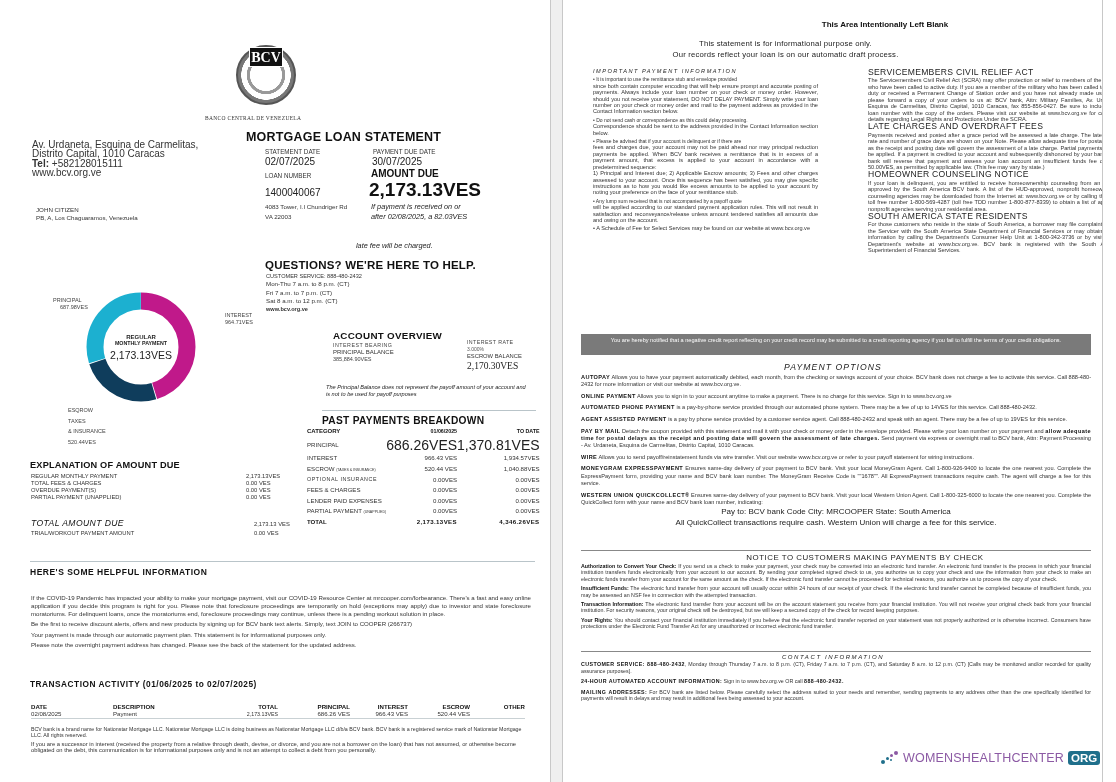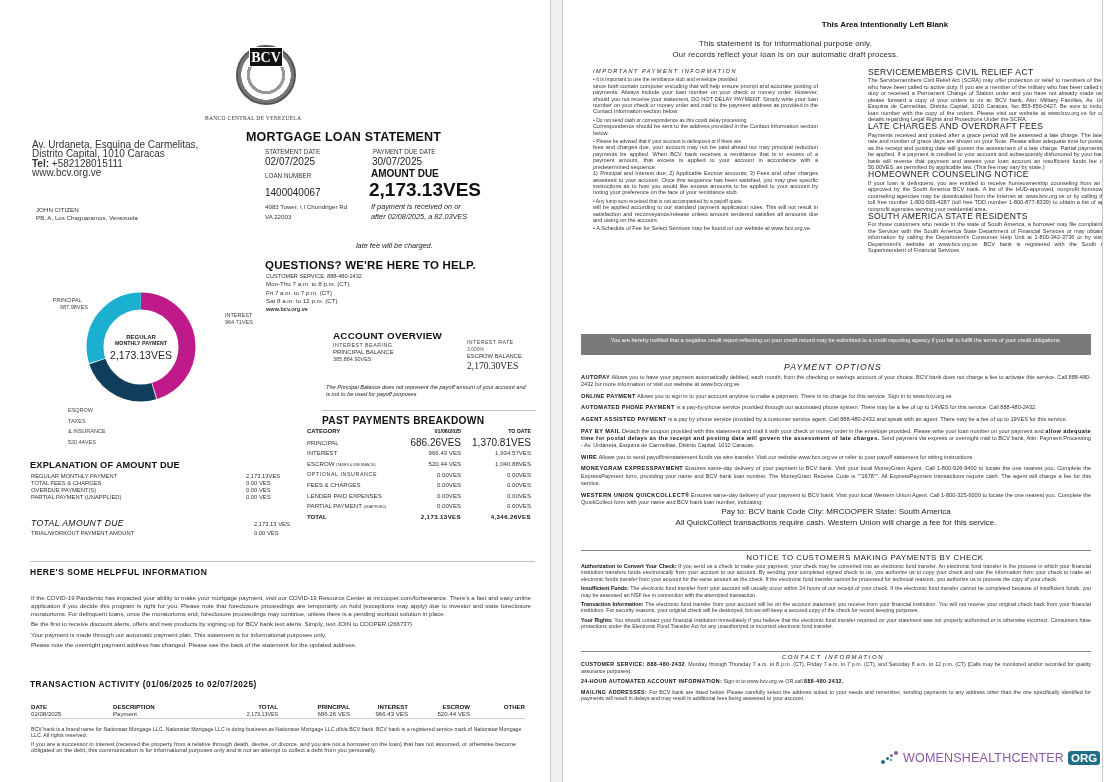--- a/index.html
+++ b/index.html
@@ -33,21 +33,21 @@
   .dlbl { font-size: 5.5px; line-height: 7px; color: #444; }
 
   .ov-title { left: 333px; top: 330px; font-size: 9.8px; font-weight: bold; letter-spacing: 0.3px; color: #111; }
   .ov-note { left: 326px; top: 384px; width: 200px; font-size: 5.6px; line-height: 6.6px; font-style: italic; color: #222; }
   .hr { position: absolute; height: 1px; background: #b9c4c9; }
 
   .pp-title { left: 322px; top: 415px; font-size: 10.2px; font-weight: bold; letter-spacing: 0.3px; color: #111; }
   table.pp { position: absolute; left: 307px; top: 426px; width: 224px; border-collapse: collapse; }
   table.pp td { font-size: 6.1px; color: #333; padding: 0; height: 10.6px; white-space: nowrap; }
   table.pp td.r { text-align: right; }
-  table.pp tr.big td.r { font-size: 10px; color: #222; }
+  table.pp tr.big td.r { font-size: 14px; color: #222; }
   table.pp tr.hdr td { font-weight: bold; color: #111; font-size: 6px; }
   table.pp tr.tot td { font-weight: bold; color: #111; }
 
   .ex-title { left: 30px; top: 460px; font-size: 9.2px; font-weight: bold; letter-spacing: 0.2px; color: #111; }
   table.ex { position: absolute; left: 31px; top: 472px; width: 255px; border-collapse: collapse; }
   table.ex td { font-size: 5.8px; color: #333; height: 7px; padding: 0; }
   table.ex td.r { width: 40px; }
   .ex-total { left: 31px; top: 518px; font-size: 8.6px; font-style: italic; letter-spacing: 0.4px; color: #111; }
   .ex-total-v { left: 254px; top: 521px; font-size: 5.8px; color: #333; }
   .ex-trial { left: 31px; top: 530px; font-size: 5.8px; color: #333; }

